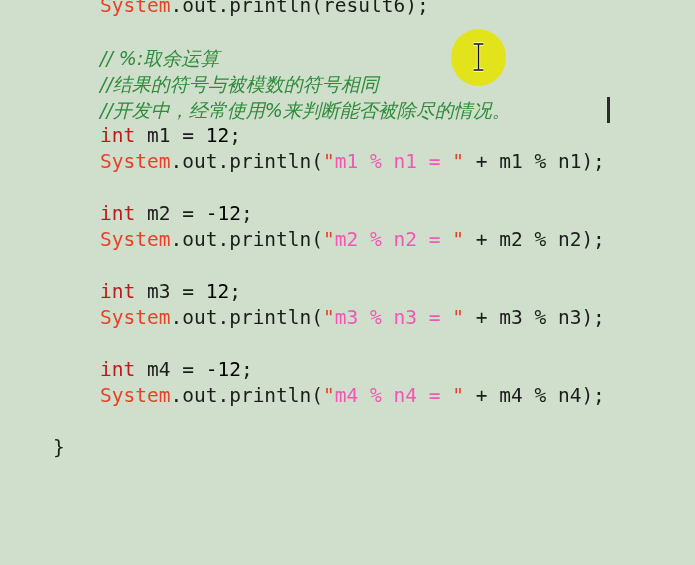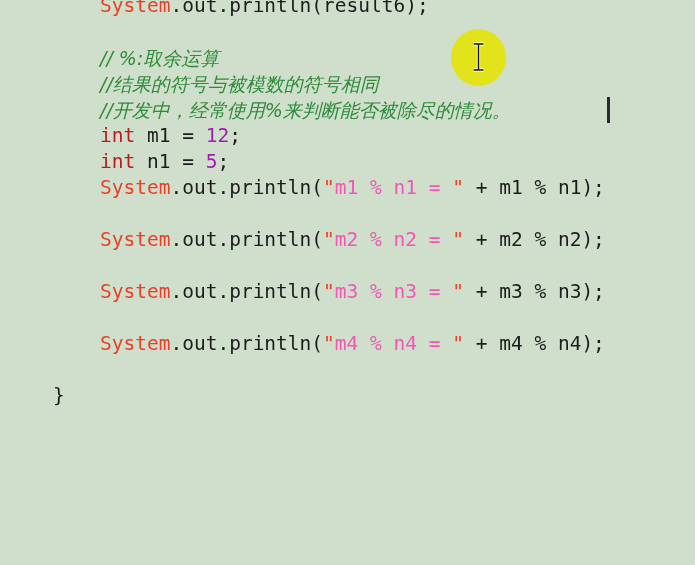--- a/index.html
+++ b/index.html
@@ -41,21 +41,21 @@
     position: relative;
   }
 
   .indent1 { padding-left: 53px; }
   .indent2 { padding-left: 100px; }
 
   
   .kw      { color: #b91c1c; }
   .plain   { color: #1c1c1c; }
   .cls     { color: #e8412a; }
-  .num     { color: #a21caf; }
+  .num     { color: #000000; }
   .str     { color: #e8412a; }
   .strtxt  { color: #f257b6; margin-top: 23px; }
   .cmt     { color: #2e8b3a; font-style: italic; }
 
   .cn {
     font-family: "DejaVu Sans", "Liberation Sans", sans-serif;
     font-size: 19px;
   }
 
   
@@ -104,38 +104,40 @@
     <div class="line">&nbsp;</div>
 
     <div class="line indent2"><span class="cmt cn">// %:取余运算</span></div>
 
     <div class="line indent2"><span class="cmt cn">//结果的符号与被模数的符号相同</span></div>
 
     <div class="line indent2"><span class="cmt cn">//开发中，经常使用%来判断能否被除尽的情况。</span></div>
 
     <div class="line indent2"><span class="kw">int</span><span class="plain"> m1 = </span><span class="num">12</span><span class="plain">;</span></div>
 
-    <div class="line indent2"><span class="kw">int</span><span class="plain"> n1 = </span><span class="num">5</span><span class="plain">;</span></div>
 
     <div class="line indent2"><span class="cls">System</span><span class="plain">.out.println(</span><span class="str">"</span><span class="strtxt">m1 % n1 = </span><span class="str">"</span><span class="plain"> + m1 % n1);</span></div>
 
     <div class="line">&nbsp;</div>
 
+    <div class="line indent2"><span class="kw">int</span><span class="plain"> m2 = </span><span class="num">-12</span><span class="plain">;</span></div>
 
 
     <div class="line indent2"><span class="cls">System</span><span class="plain">.out.println(</span><span class="str">"</span><span class="strtxt">m2 % n2 = </span><span class="str">"</span><span class="plain"> + m2 % n2);</span></div>
 
     <div class="line">&nbsp;</div>
 
+    <div class="line indent2"><span class="kw">int</span><span class="plain"> m3 = </span><span class="num">12</span><span class="plain">;</span></div>
 
 
     <div class="line indent2"><span class="cls">System</span><span class="plain">.out.println(</span><span class="str">"</span><span class="strtxt">m3 % n3 = </span><span class="str">"</span><span class="plain"> + m3 % n3);</span></div>
 
     <div class="line">&nbsp;</div>
 
+    <div class="line indent2"><span class="kw">int</span><span class="plain"> m4 = </span><span class="num">-12</span><span class="plain">;</span></div>
 
 
     <div class="line indent2"><span class="cls">System</span><span class="plain">.out.println(</span><span class="str">"</span><span class="strtxt">m4 % n4 = </span><span class="str">"</span><span class="plain"> + m4 % n4);</span></div>
 
     <div class="line">&nbsp;</div>
 
     <div class="line indent1"><span class="plain">}</span></div>
 
   </div>
 

